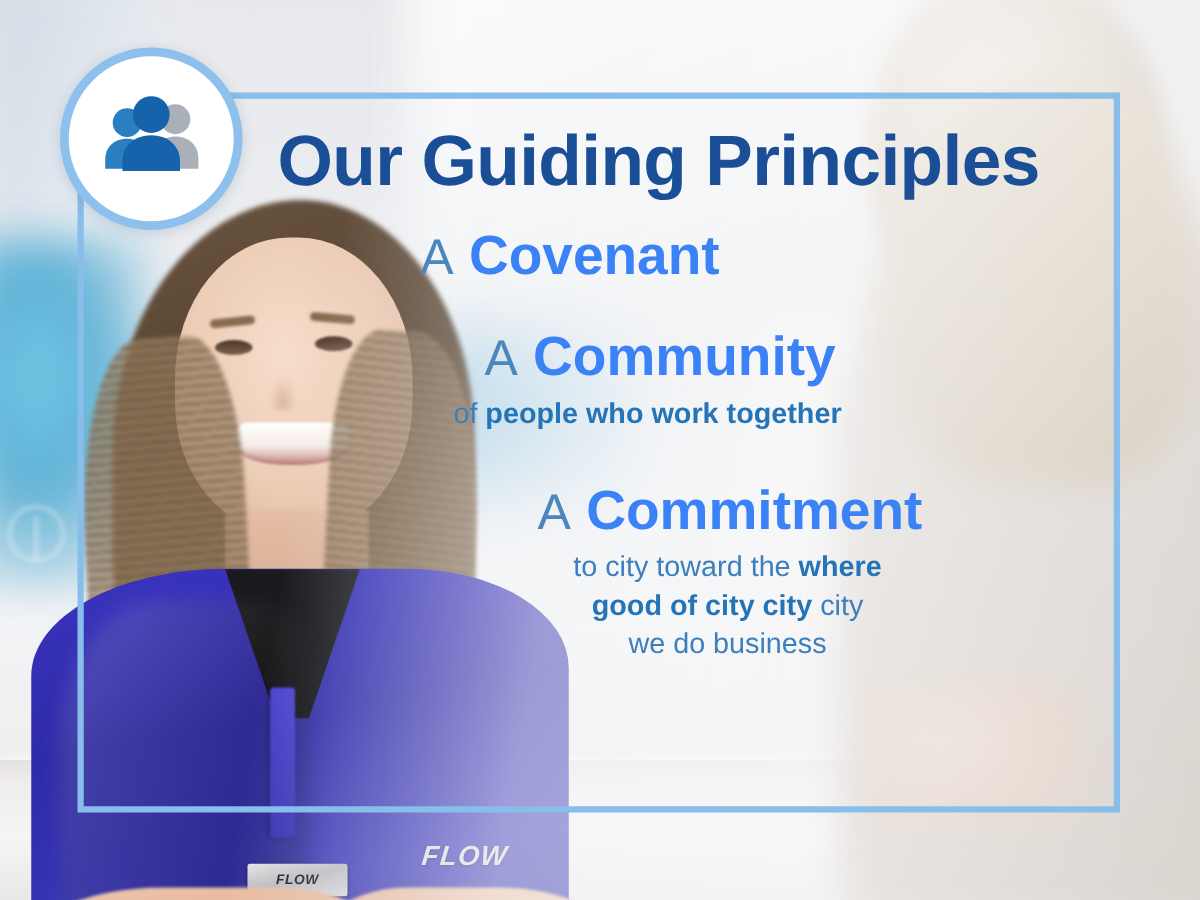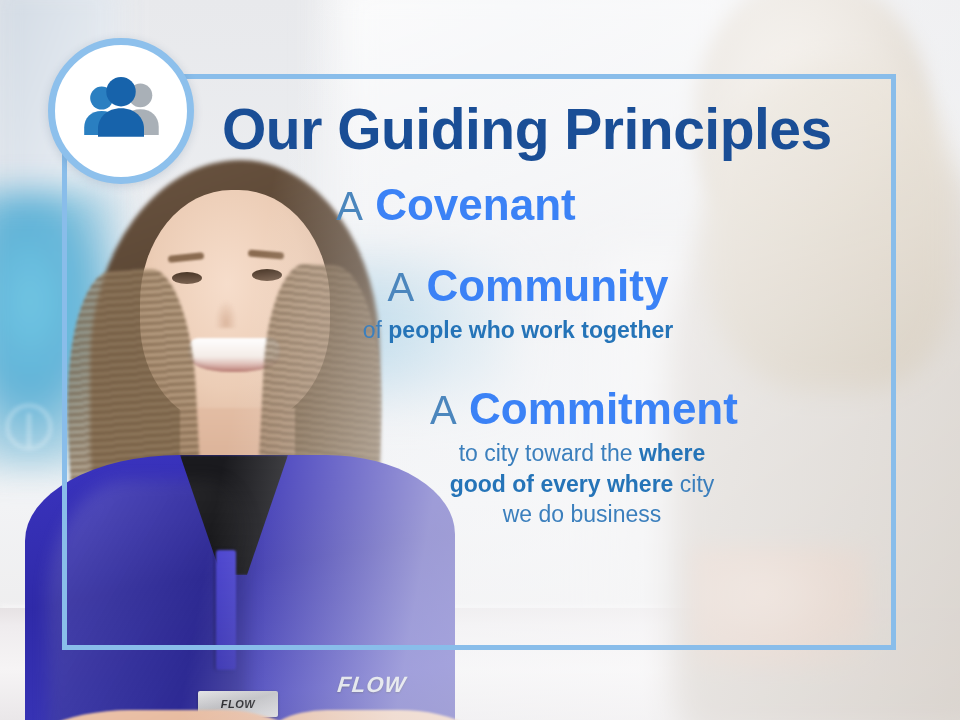--- a/index.html
+++ b/index.html
@@ -270,20 +270,20 @@
     <div class="p-block b3">
       <div class="p-head">
         <span class="lead">A</span>
         <span class="word">Commitment</span>
       </div>
       <div class="p-sub">
         <div>
           <span>to city toward the </span><b>where</b>
         </div>
         <div>
-          <b>good of every where</b><span> city</span>
+          <b>good of city city</b><span> city</span>
         </div>
         <div>we do business</div>
       </div>
     </div>
 
   </div>
 </div>
 
 </body></html>

